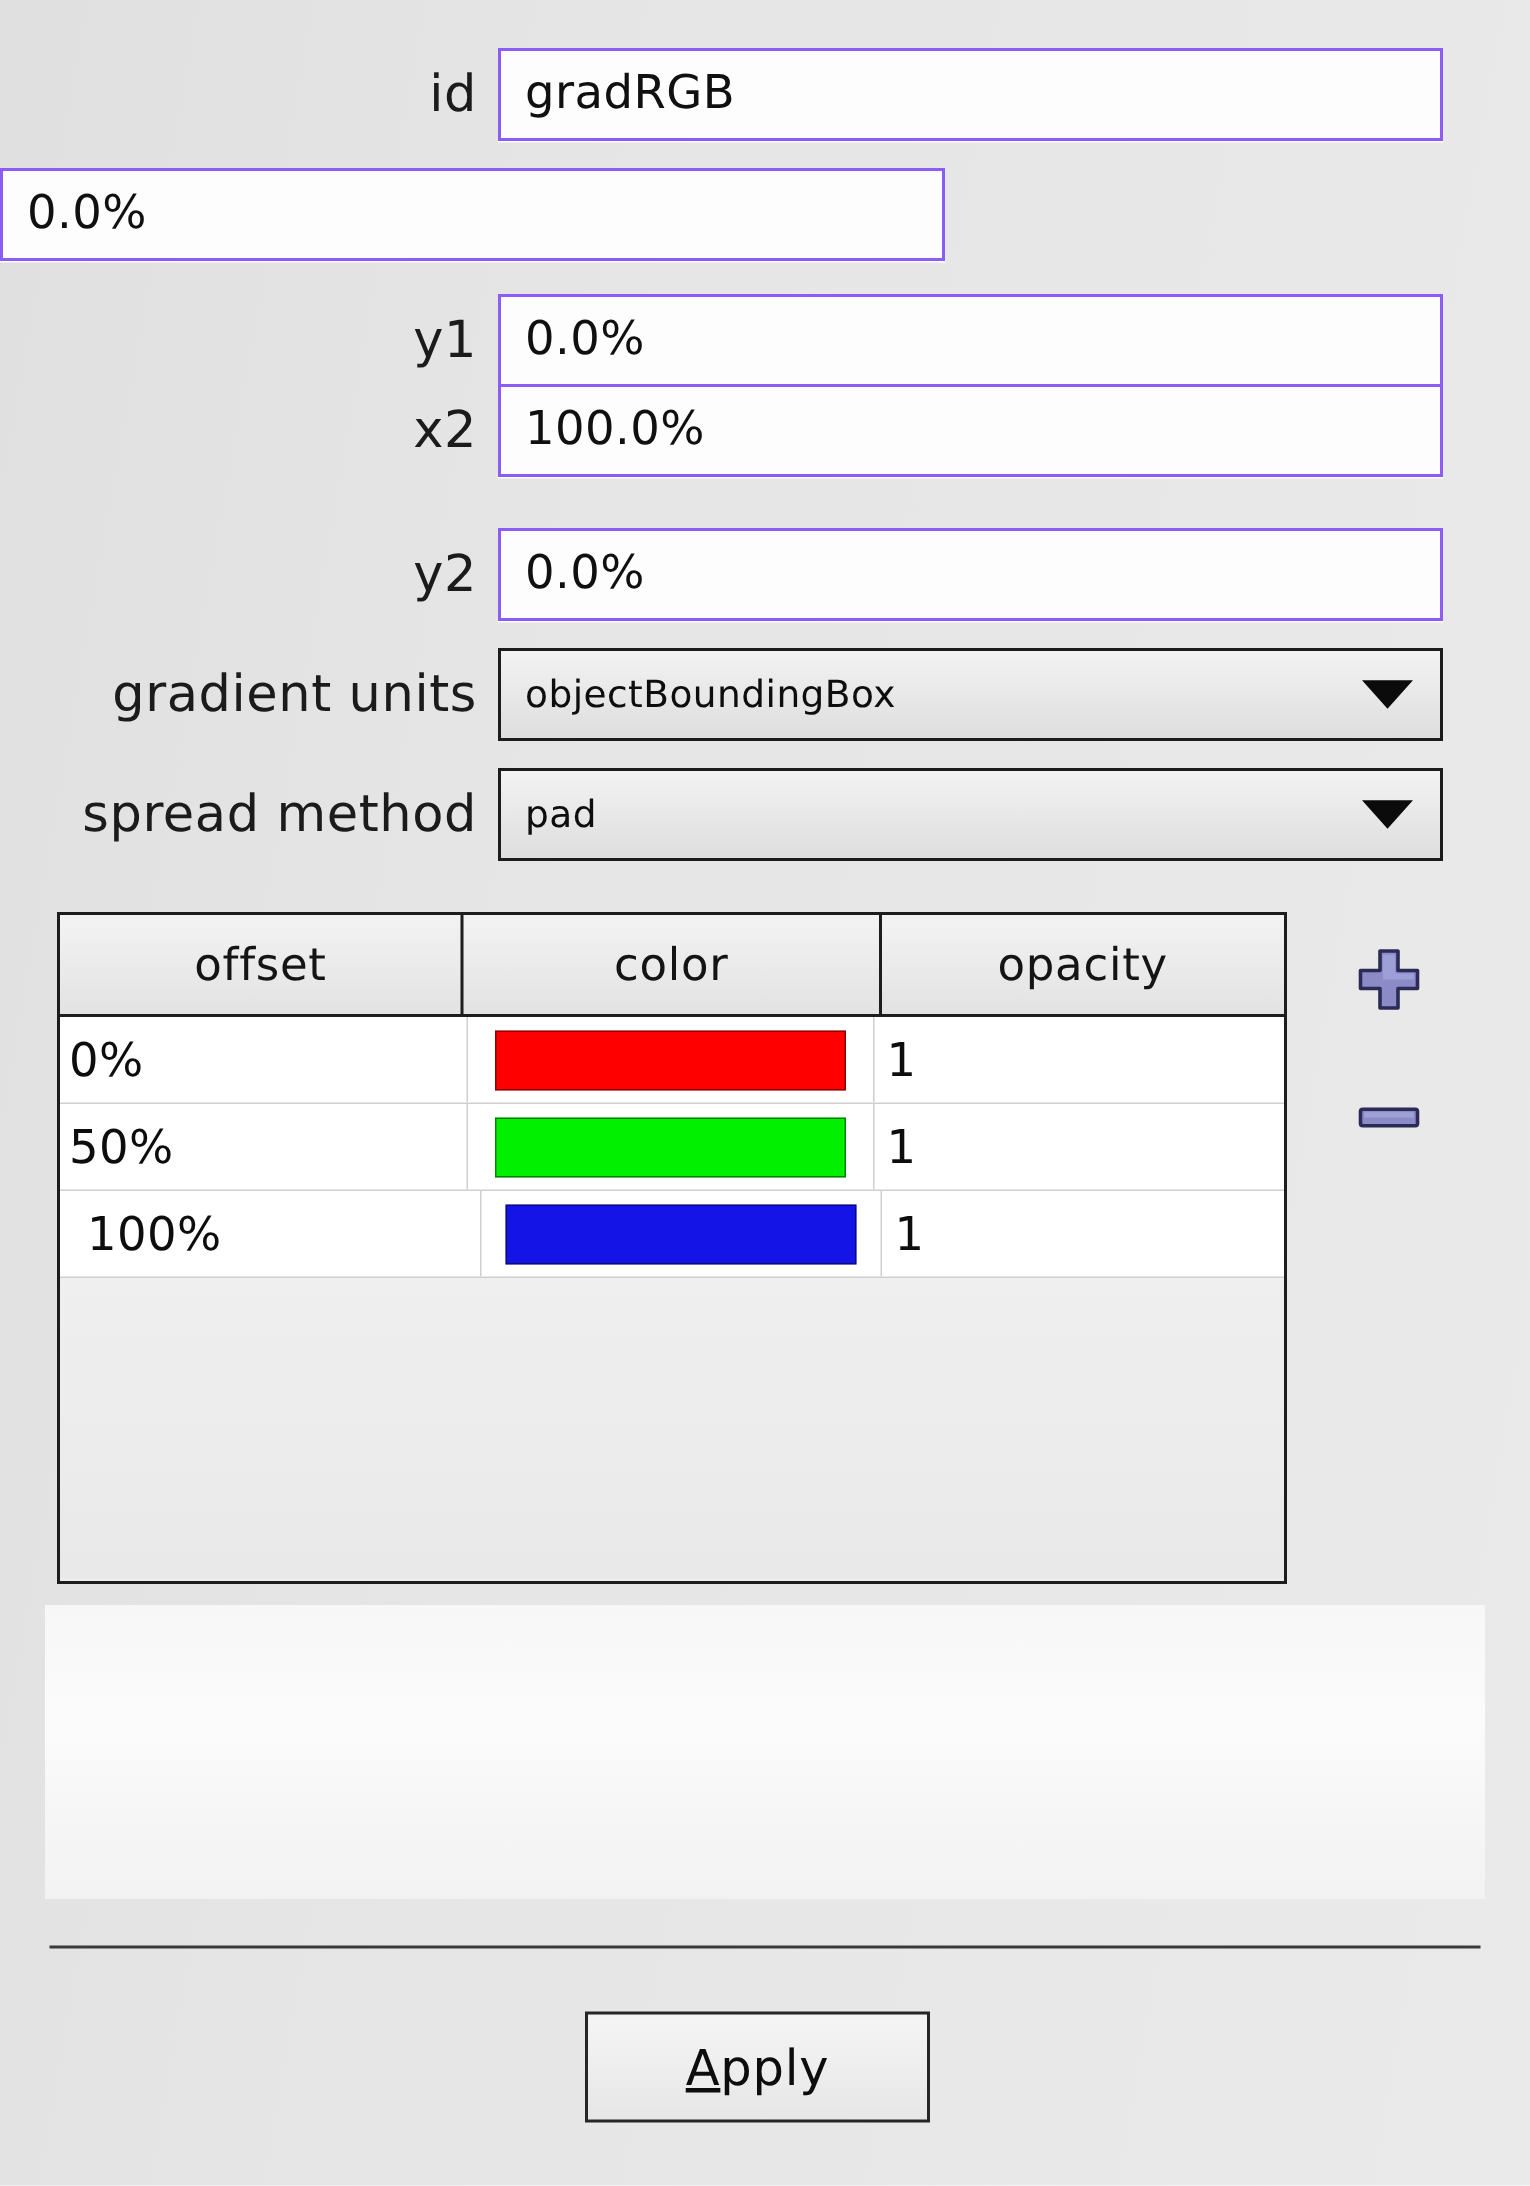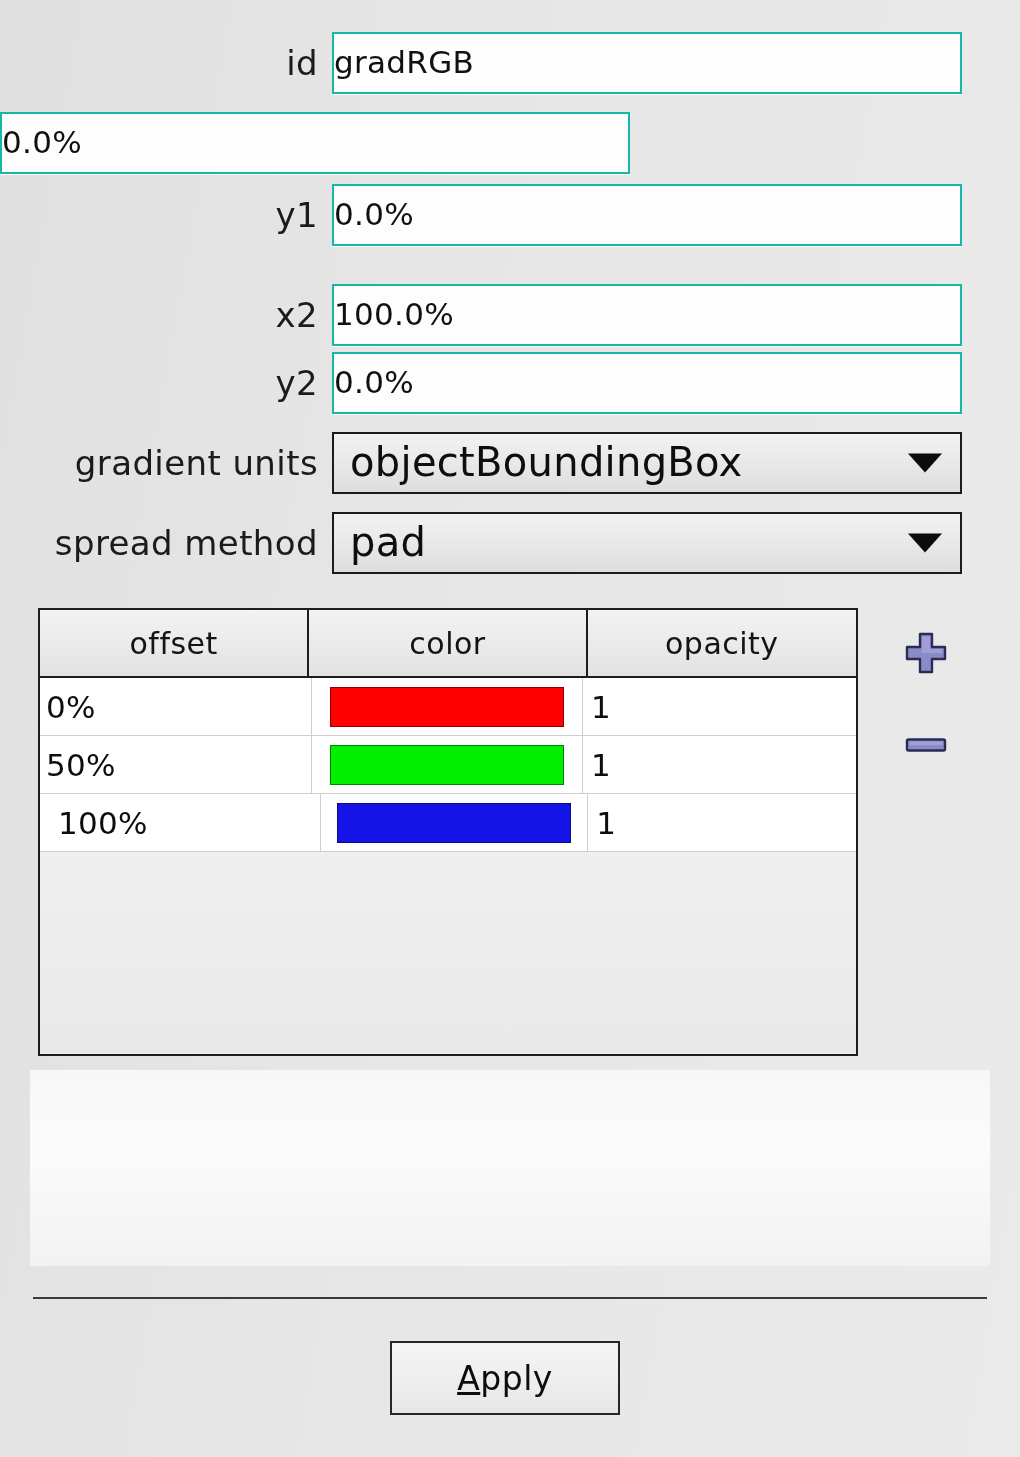--- a/index.html
+++ b/index.html
@@ -47,23 +47,24 @@
     width: 630px;
     height: 62px;
   }
   .text-field {
     position: absolute;
     left: 0; top: 0;
     width: 630px;
     height: 62px;
     box-sizing: border-box;
     background: #fdfdfd;
-    border: 2px solid #14b8a6;
-    display: flex;
-    align-items: center;
+    border: 2px solid #8b5cf6;
+    display: flex;
+    align-items: center;
+    padding-left: 16px;
     font-size: 31px;
     color: #101010;
     letter-spacing: 0.3px;
     box-shadow: 0 1px 0 rgba(255,255,255,0.9);
   }
   .text-field .value {
     line-height: 1;
     position: relative;
     top: -1px;
   }
@@ -73,21 +74,21 @@
     position: absolute;
     left: 0; top: 0;
     width: 630px;
     height: 62px;
     box-sizing: border-box;
     background: linear-gradient(180deg, #f2f2f2 0%, #e7e7e7 55%, #dedede 100%);
     border: 2px solid #1c1c1c;
     display: flex;
     align-items: center;
     padding-left: 16px;
-    font-size: 40px;
+    font-size: 25px;
     color: #0e0e0e;
     letter-spacing: 0.3px;
   }
   .combo .value {
     line-height: 1;
     position: relative;
     top: -1px;
   }
   .combo-arrow {
     position: absolute;
@@ -242,30 +243,30 @@
   </div>
 
   <div class="form-row" style="top:112px;">
     <div class="field-wrap">
       <div class="text-field">
         <span class="value">0.0%</span>
       </div>
     </div>
   </div>
 
-  <div class="form-row" style="top:184px;">
+  <div class="form-row" style="top:196px;">
     <div class="row-label">y1</div>
     <div class="field-wrap">
       <div class="text-field">
         <span class="value">0.0%</span>
       </div>
     </div>
   </div>
 
-  <div class="form-row" style="top:284px;">
+  <div class="form-row" style="top:256px;">
     <div class="row-label">x2</div>
     <div class="field-wrap">
       <div class="text-field">
         <span class="value">100.0%</span>
       </div>
     </div>
   </div>
 
   <div class="form-row" style="top:352px;">
     <div class="row-label">y2</div>

